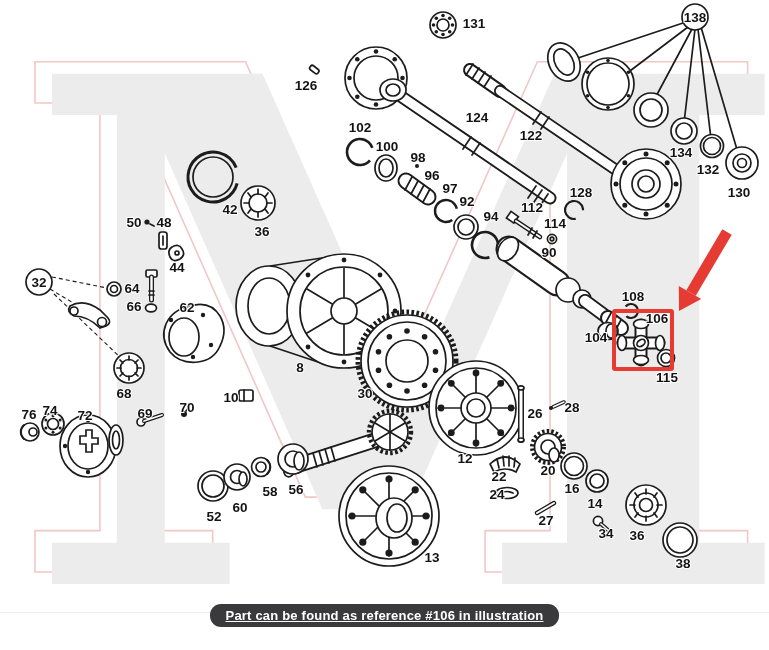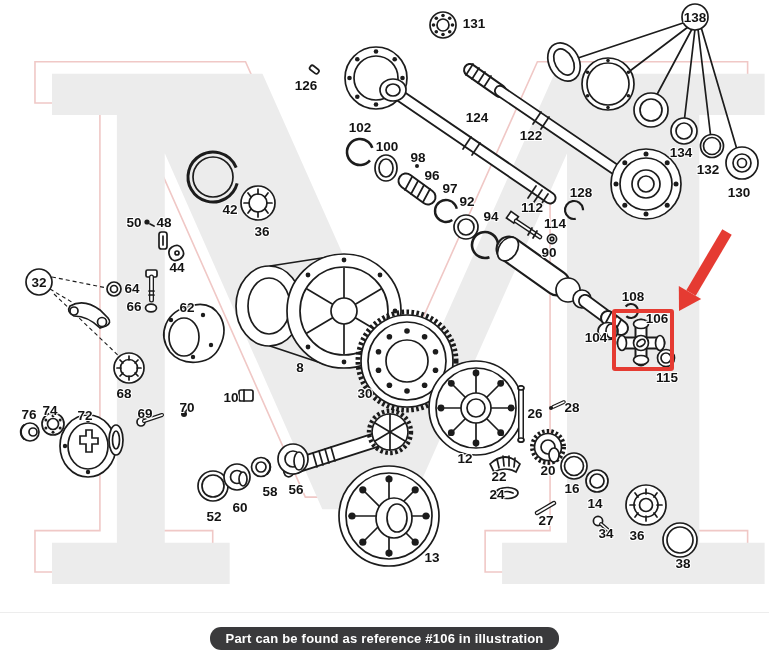--- a/index.html
+++ b/index.html
@@ -16,23 +16,23 @@
   .rodW{stroke:#fff;fill:none;stroke-linecap:round;}
   .dash{stroke:#1c1c1c;stroke-width:1.1;stroke-dasharray:4 3;fill:none;}
   .teeth{stroke:#1c1c1c;fill:none;}
   .plabel{font:bold 13.5px "Liberation Sans",sans-serif;fill:#131313;
           text-anchor:middle;dominant-baseline:central;
           paint-order:stroke;stroke:#ffffff;stroke-width:2px;}
   .callout-circle{fill:#fff;stroke:#1c1c1c;stroke-width:1.7;}
   .redline{stroke:var(--red,#e53b32);}
   .redfill{fill:var(--red,#e53b32);}
   #caption-pill{position:absolute;left:50%;transform:translateX(-50%);
-      top:627px;background:var(--capbg,#3a3a3c);color:var(--captx,#fff);
+      top:604px;background:var(--capbg,#3a3a3c);color:var(--captx,#fff);
       font:bold 13px "Liberation Sans",sans-serif;letter-spacing:.2px;
-      padding:4px 16px;border-radius:11px;white-space:nowrap;}
+      padding:4px 16px;border-radius:11px;white-space:nowrap;text-decoration:underline;}
   #bottom-divider{position:absolute;left:0;top:612px;width:769px;height:1px;
       background:#ededed;}
 </style>
 </head>
 <body>
 
 <div id="stage">
 <svg width="769" height="650" viewBox="0 0 769 650" xmlns="http://www.w3.org/2000/svg">
 
   <g>

